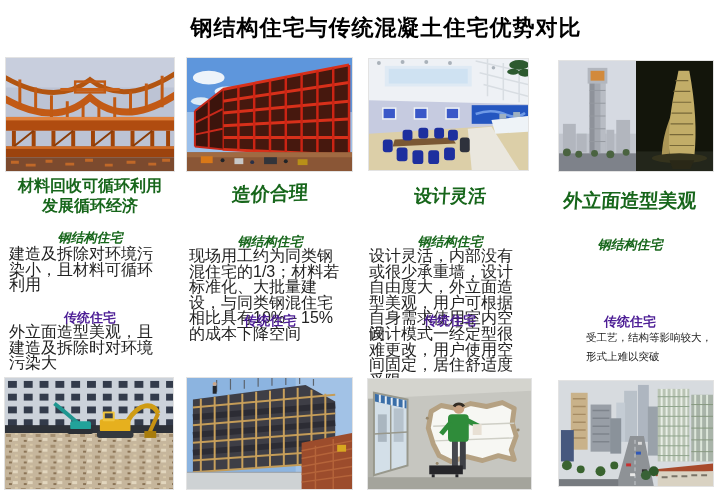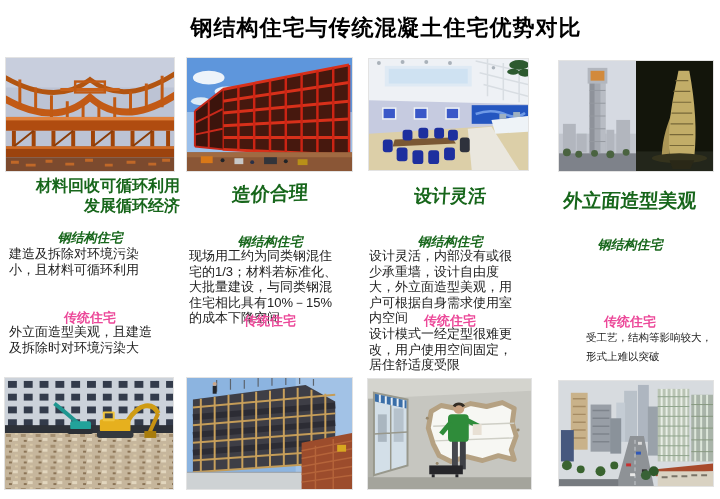--- a/index.html
+++ b/index.html
@@ -17,36 +17,36 @@
   .c1 .photo.bottom{left:4px;top:377px;width:170px;height:113px;}
   .c2 .photo.top{left:6px;top:57px;width:167px;height:115px;}
   .c2 .photo.bottom{left:6px;top:377px;width:167px;height:113px;}
   .c3 .photo.top{left:8px;top:58px;width:161px;height:113px;}
   .c3 .photo.bottom{left:7px;top:378px;width:165px;height:112px;}
   .c4 .photo.top{left:18px;top:60px;width:156px;height:112px;}
   .c4 .photo.bottom{left:18px;top:380px;width:156px;height:107px;}
 
   .heading{position:absolute;left:0;right:0;text-align:center;font-weight:bold;
            color:#17661b;white-space:pre-line;line-height:1.22;}
-  .c1 .heading{top:176px;font-size:16px;text-align:right;}
+  .c1 .heading{top:176px;font-size:16px;}
   .c2 .heading{top:182px;font-size:19px;transform:skewX(-5deg) rotate(-2deg);}
   .c3 .heading{top:186px;font-size:18px;transform:skewX(-4deg);}
   .c4 .heading{top:189px;font-size:19px;transform:skewX(-4deg);}
 
   .sec-label{position:absolute;left:0;right:0;text-align:center;font-weight:bold;font-size:13px;}
   .sec-label.steel{color:#17661b;font-style:italic;}
-  .sec-label.trad{color:#ec4899;}
+  .sec-label.trad{color:#4c1d95;}
   .c1 .sec-label.steel{top:229px;}
   .c2 .sec-label.steel,.c3 .sec-label.steel{top:233px;}
   .c4 .sec-label.steel{top:236px;}
   .c1 .sec-label.trad{top:309px;}
   .c2 .sec-label.trad,.c3 .sec-label.trad{top:312px;}
   .c4 .sec-label.trad{top:313px;}
 
-  .body-text{position:absolute;left:9px;right:16px;font-size:13px;line-height:15.5px;
+  .body-text{position:absolute;left:9px;right:16px;font-size:16px;line-height:15.5px;
              color:#222;white-space:pre-line;}
   .c1 .body-text.steel{top:246px;}
   .c2 .body-text.steel,.c3 .body-text.steel{top:248px;}
   .c4 .body-text.steel{top:252px;left:46px;right:3px;font-size:10.5px;line-height:15px;}
   .c1 .body-text.trad{top:324px;}
   .c2 .body-text.trad,.c3 .body-text.trad{top:326px;}
   .c4 .body-text.trad{top:328px;left:46px;right:3px;font-size:10.5px;line-height:19px;}
 </style>
 </head>
 <body>

